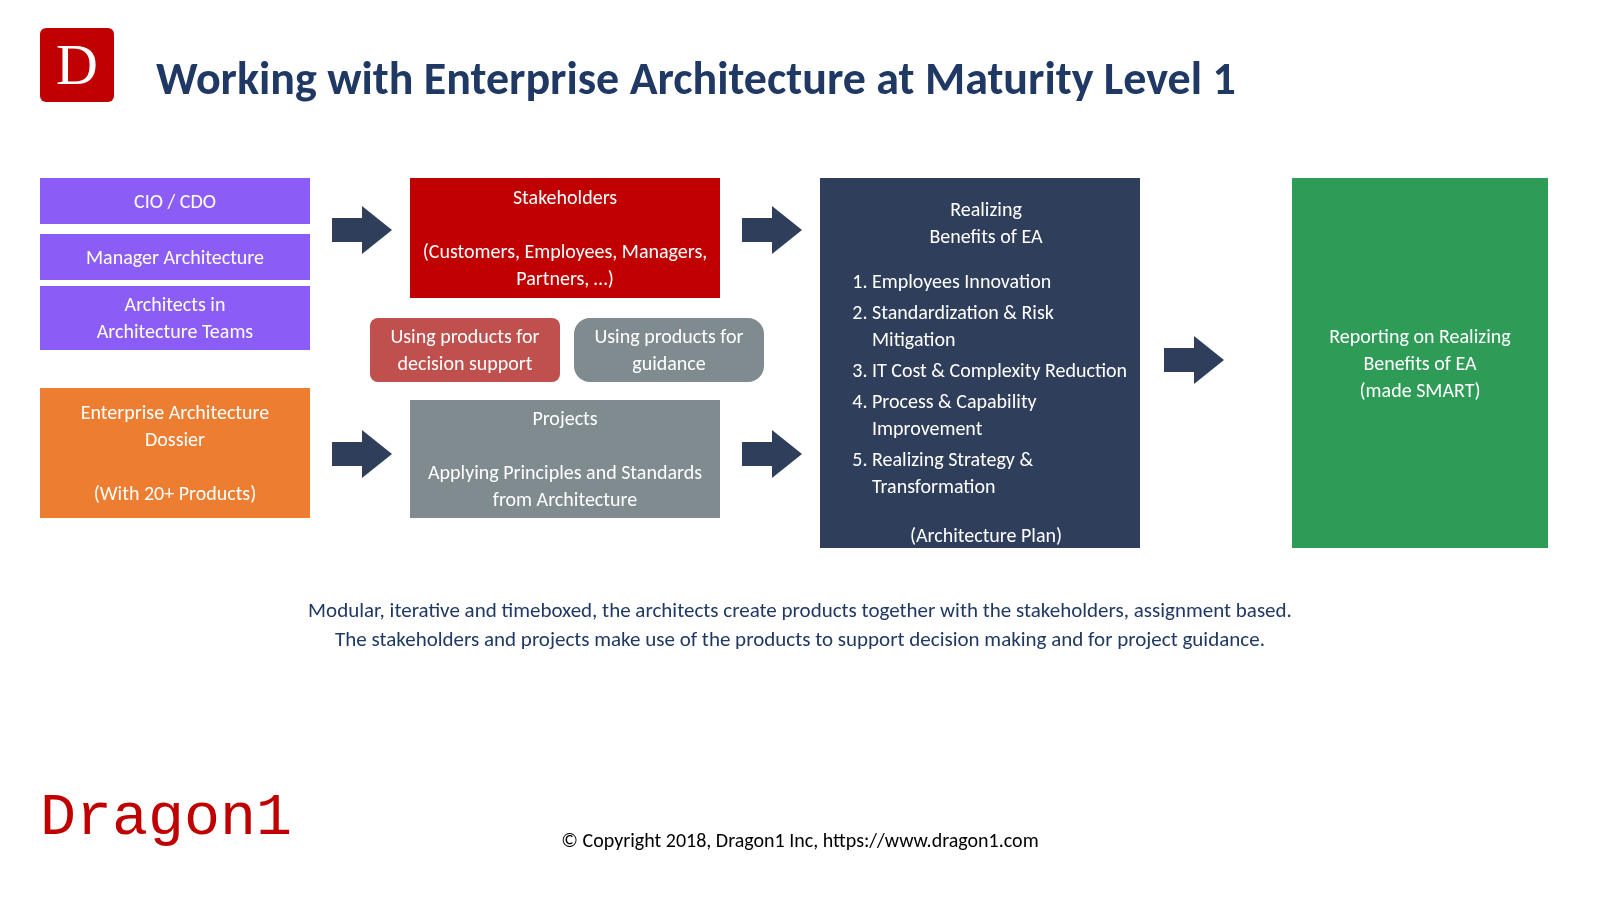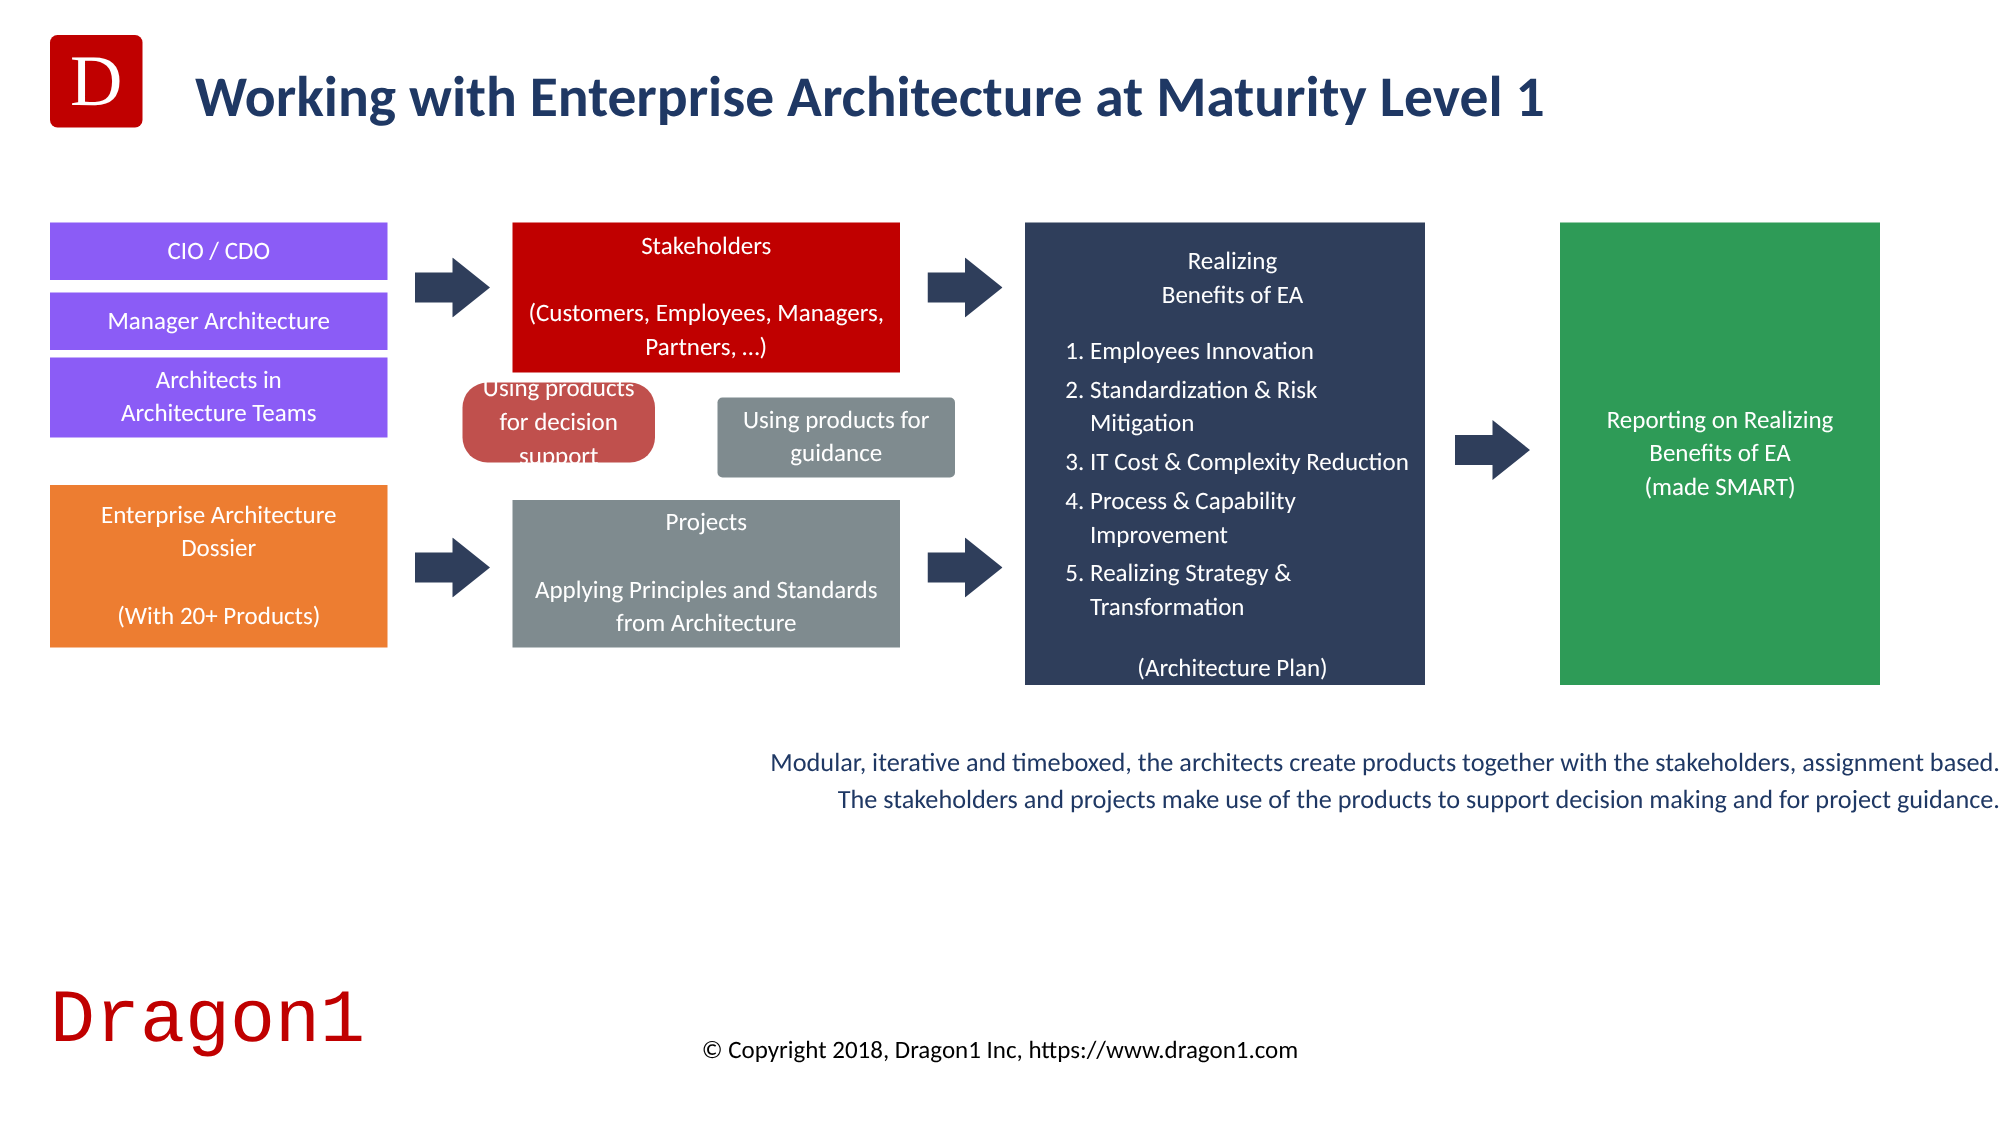--- a/index.html
+++ b/index.html
@@ -13,21 +13,21 @@
   .red2{background:#c0504d}
   .gray{background:#7f8b8f}
   .navy{background:#2f3e5b}
   .green{background:#2e9b57}
   .list-box{align-items:flex-start;justify-content:flex-start;flex-direction:column;text-align:left;padding:18px 12px 10px 24px}
   .list-box .hd{align-self:center;text-align:center;margin-bottom:14px}
   .list-box ol{margin:0 0 10px 0;padding-left:28px}
   .list-box li{margin:4px 0}
   .list-box .ft{align-self:center;text-align:center;margin-top:8px}
   .arrow{position:absolute}
-  .desc{position:absolute;left:0;right:0;text-align:right;font-size:21px;color:#1f3864;line-height:1.4}
+  .desc{position:absolute;left:0;right:0;text-align:center;font-size:21px;color:#1f3864;line-height:1.4}
   .brand{position:absolute;left:40px;bottom:48px;font-family:Liberation Mono, monospace;font-size:60px;color:#c00000}
   .copy{position:absolute;left:0;right:0;bottom:48px;text-align:center;font-size:20px;color:#000}
 </style>
 </head>
 <body>
 
 <div class="canvas">
 
   <div class="logo-sq">D</div>
   <div class="title">Working with Enterprise Architecture at Maturity Level 1</div>
@@ -43,22 +43,22 @@
   <svg class="arrow" style="left:332px;top:206px" width="60" height="48">
       <polygon points="0,12 30,12 30,0 60,24 30,48 30,36 0,36" fill="#2f3e5b"></polygon>
     </svg>
   <svg class="arrow" style="left:332px;top:430px" width="60" height="48">
       <polygon points="0,12 30,12 30,0 60,24 30,48 30,36 0,36" fill="#2f3e5b"></polygon>
     </svg>
 
   <div class="box red" style="left:410px;top:178px;width:310px;height:120px;white-space:pre-line">Stakeholders
 
 (Customers, Employees, Managers, Partners, …)</div>
-  <div class="box red2" style="left:370px;top:306px;width:154px;height:64px;border-radius:20px">Using products for decision support</div>
-  <div class="box gray" style="left:574px;top:318px;width:190px;height:64px;border-radius:4px">Using products for guidance</div>
+  <div class="box red2" style="left:370px;top:318px;width:190px;height:64px;border-radius:8px">Using products for decision support</div>
+  <div class="box gray" style="left:574px;top:318px;width:190px;height:64px;border-radius:16px">Using products for guidance</div>
   <div class="box gray" style="left:410px;top:400px;width:310px;height:118px;white-space:pre-line">Projects
 
 Applying Principles and Standards from Architecture</div>
 
   <svg class="arrow" style="left:742px;top:206px" width="60" height="48">
       <polygon points="0,12 30,12 30,0 60,24 30,48 30,36 0,36" fill="#2f3e5b"></polygon>
     </svg>
   <svg class="arrow" style="left:742px;top:430px" width="60" height="48">
       <polygon points="0,12 30,12 30,0 60,24 30,48 30,36 0,36" fill="#2f3e5b"></polygon>
     </svg>
@@ -73,21 +73,21 @@
       <li>Process &amp; Capability Improvement</li>
       <li>Realizing Strategy &amp; Transformation</li>
     </ol>
     <div class="ft">(Architecture Plan)</div>
   </div>
 
   <svg class="arrow" style="left:1164px;top:336px" width="60" height="48">
       <polygon points="0,12 30,12 30,0 60,24 30,48 30,36 0,36" fill="#2f3e5b"></polygon>
     </svg>
 
-  <div class="box green" style="left:1248px;top:178px;width:256px;height:370px;white-space:pre-line">Reporting on Realizing Benefits of EA
+  <div class="box green" style="left:1292px;top:178px;width:256px;height:370px;white-space:pre-line">Reporting on Realizing Benefits of EA
 (made SMART)</div>
 
   <div class="desc" style="top:596px">
     <div>Modular, iterative and timeboxed, the architects create products together with the stakeholders, assignment based.</div>
     <div>The stakeholders and projects make use of the products to support decision making and for project guidance.</div>
   </div>
 
   <div class="brand">Dragon1</div>
   <div class="copy">© Copyright 2018, Dragon1 Inc, https://www.dragon1.com</div>
 </div>

